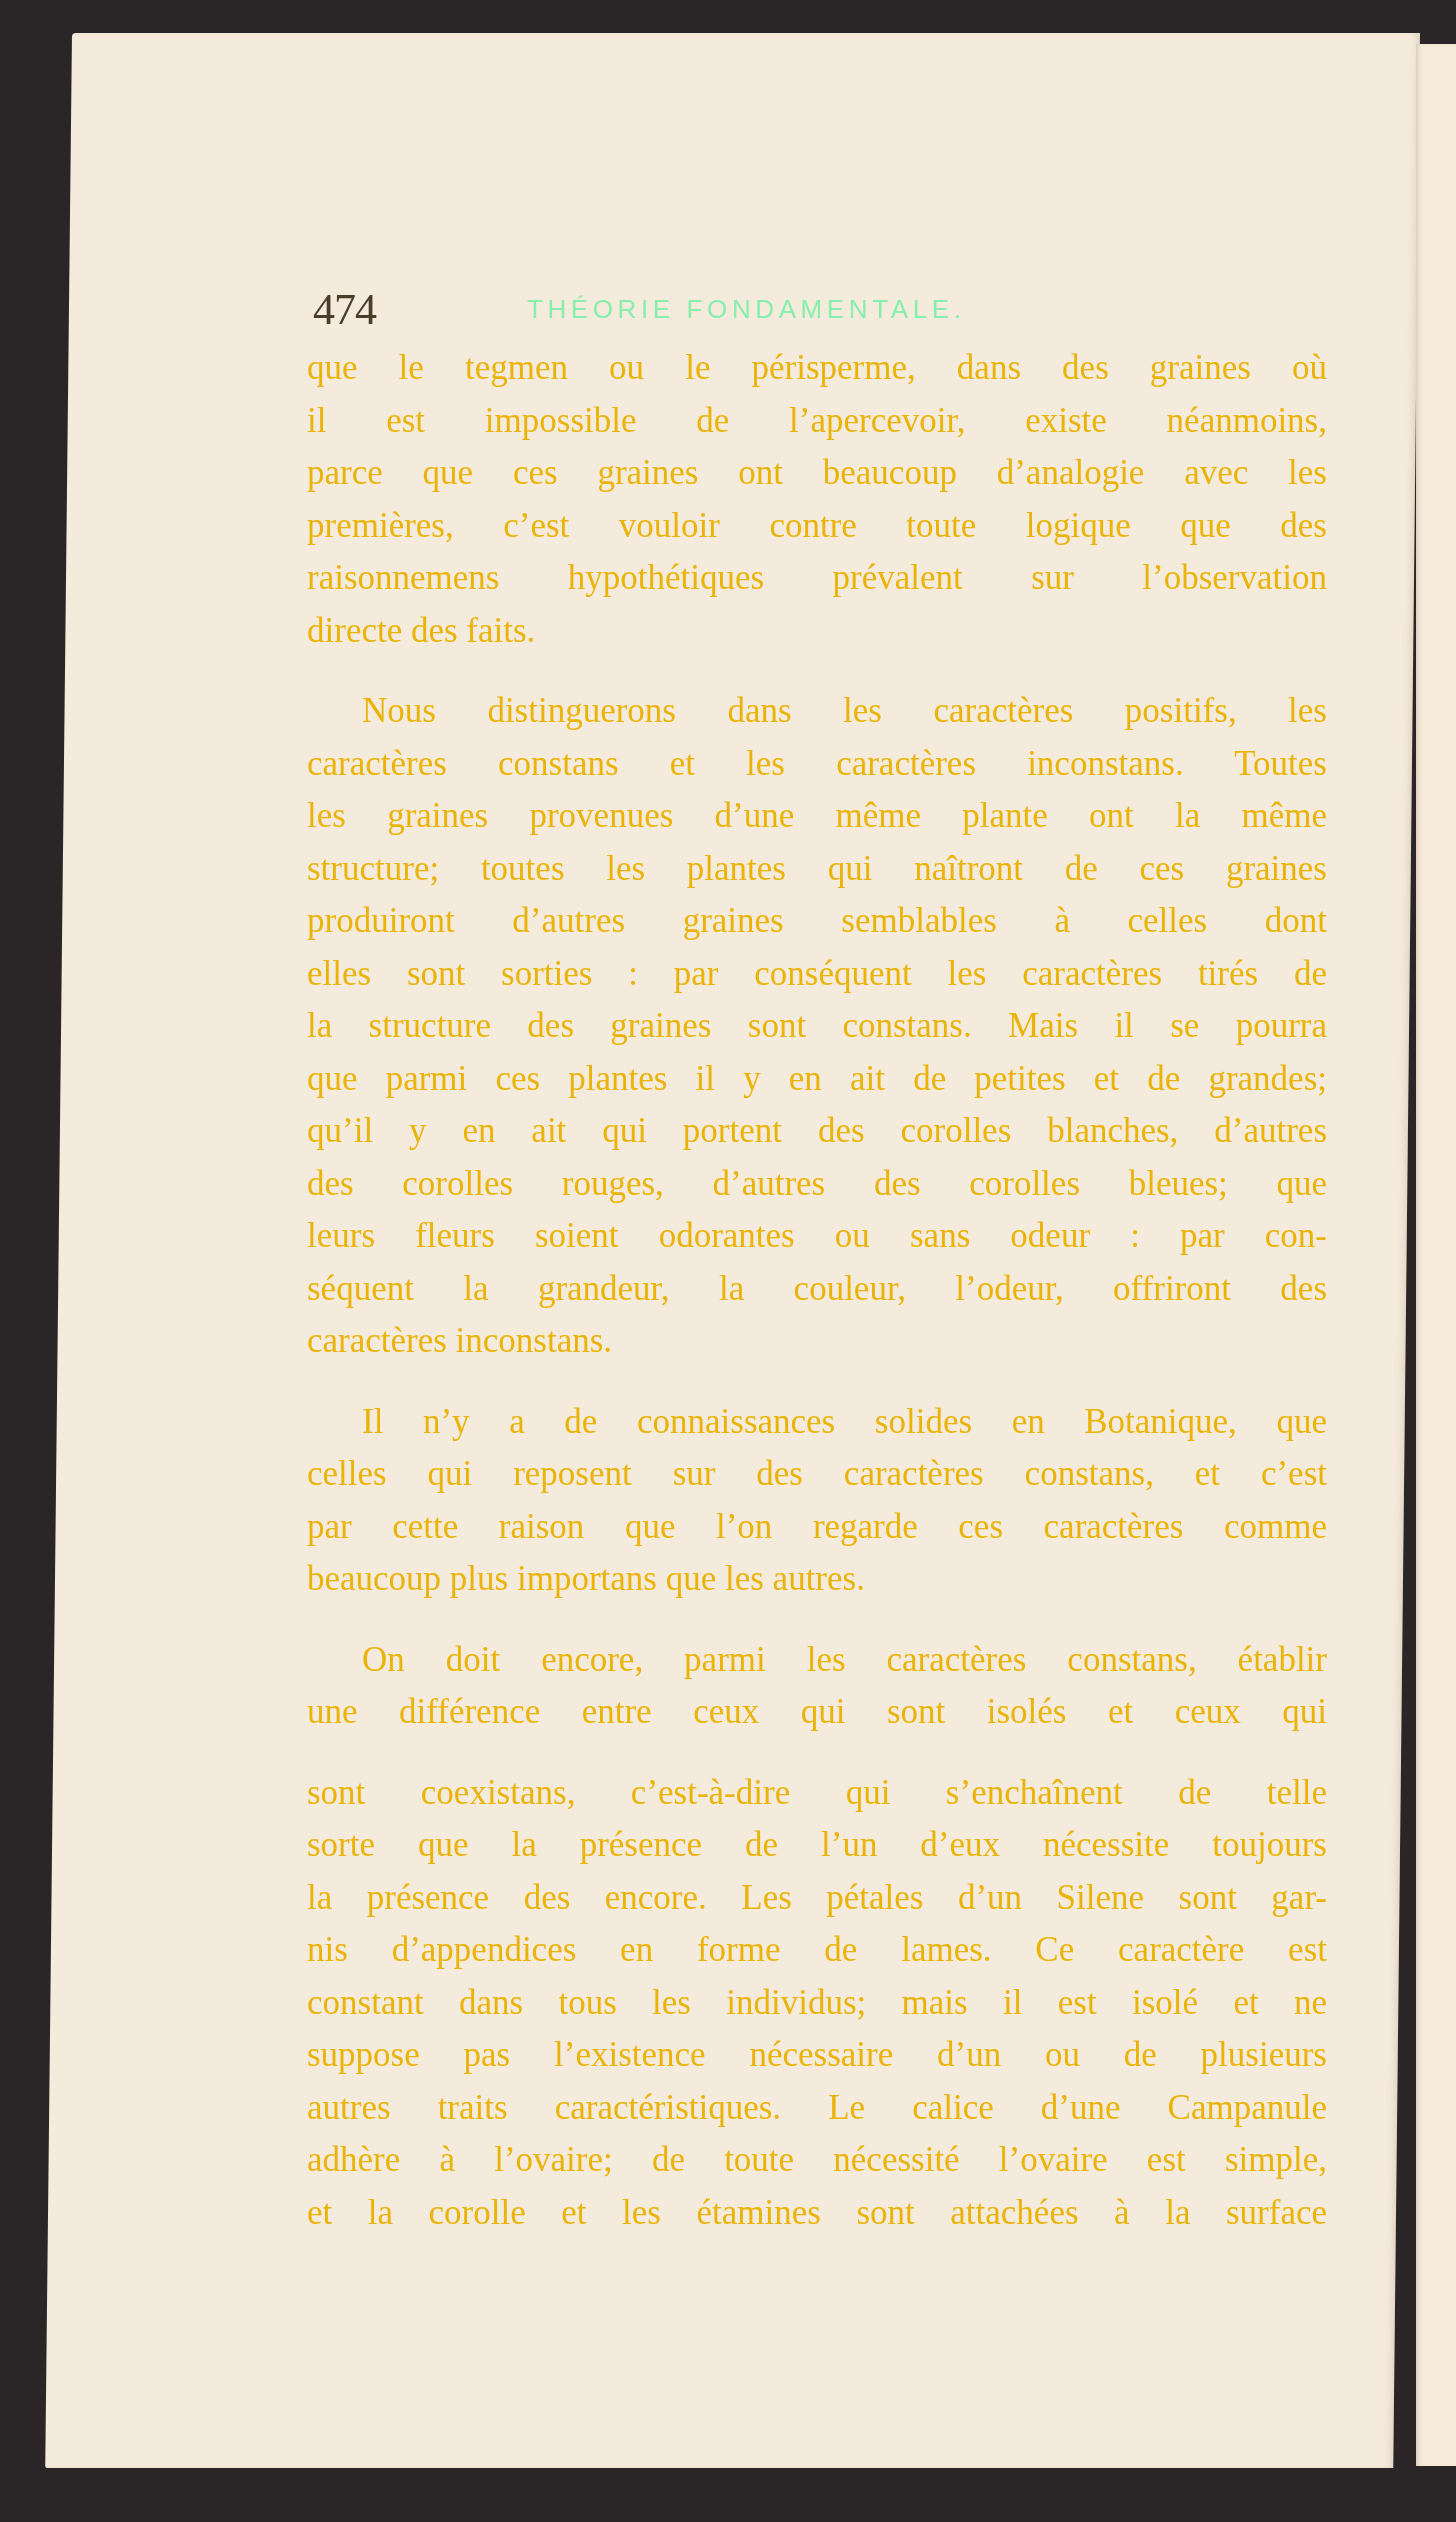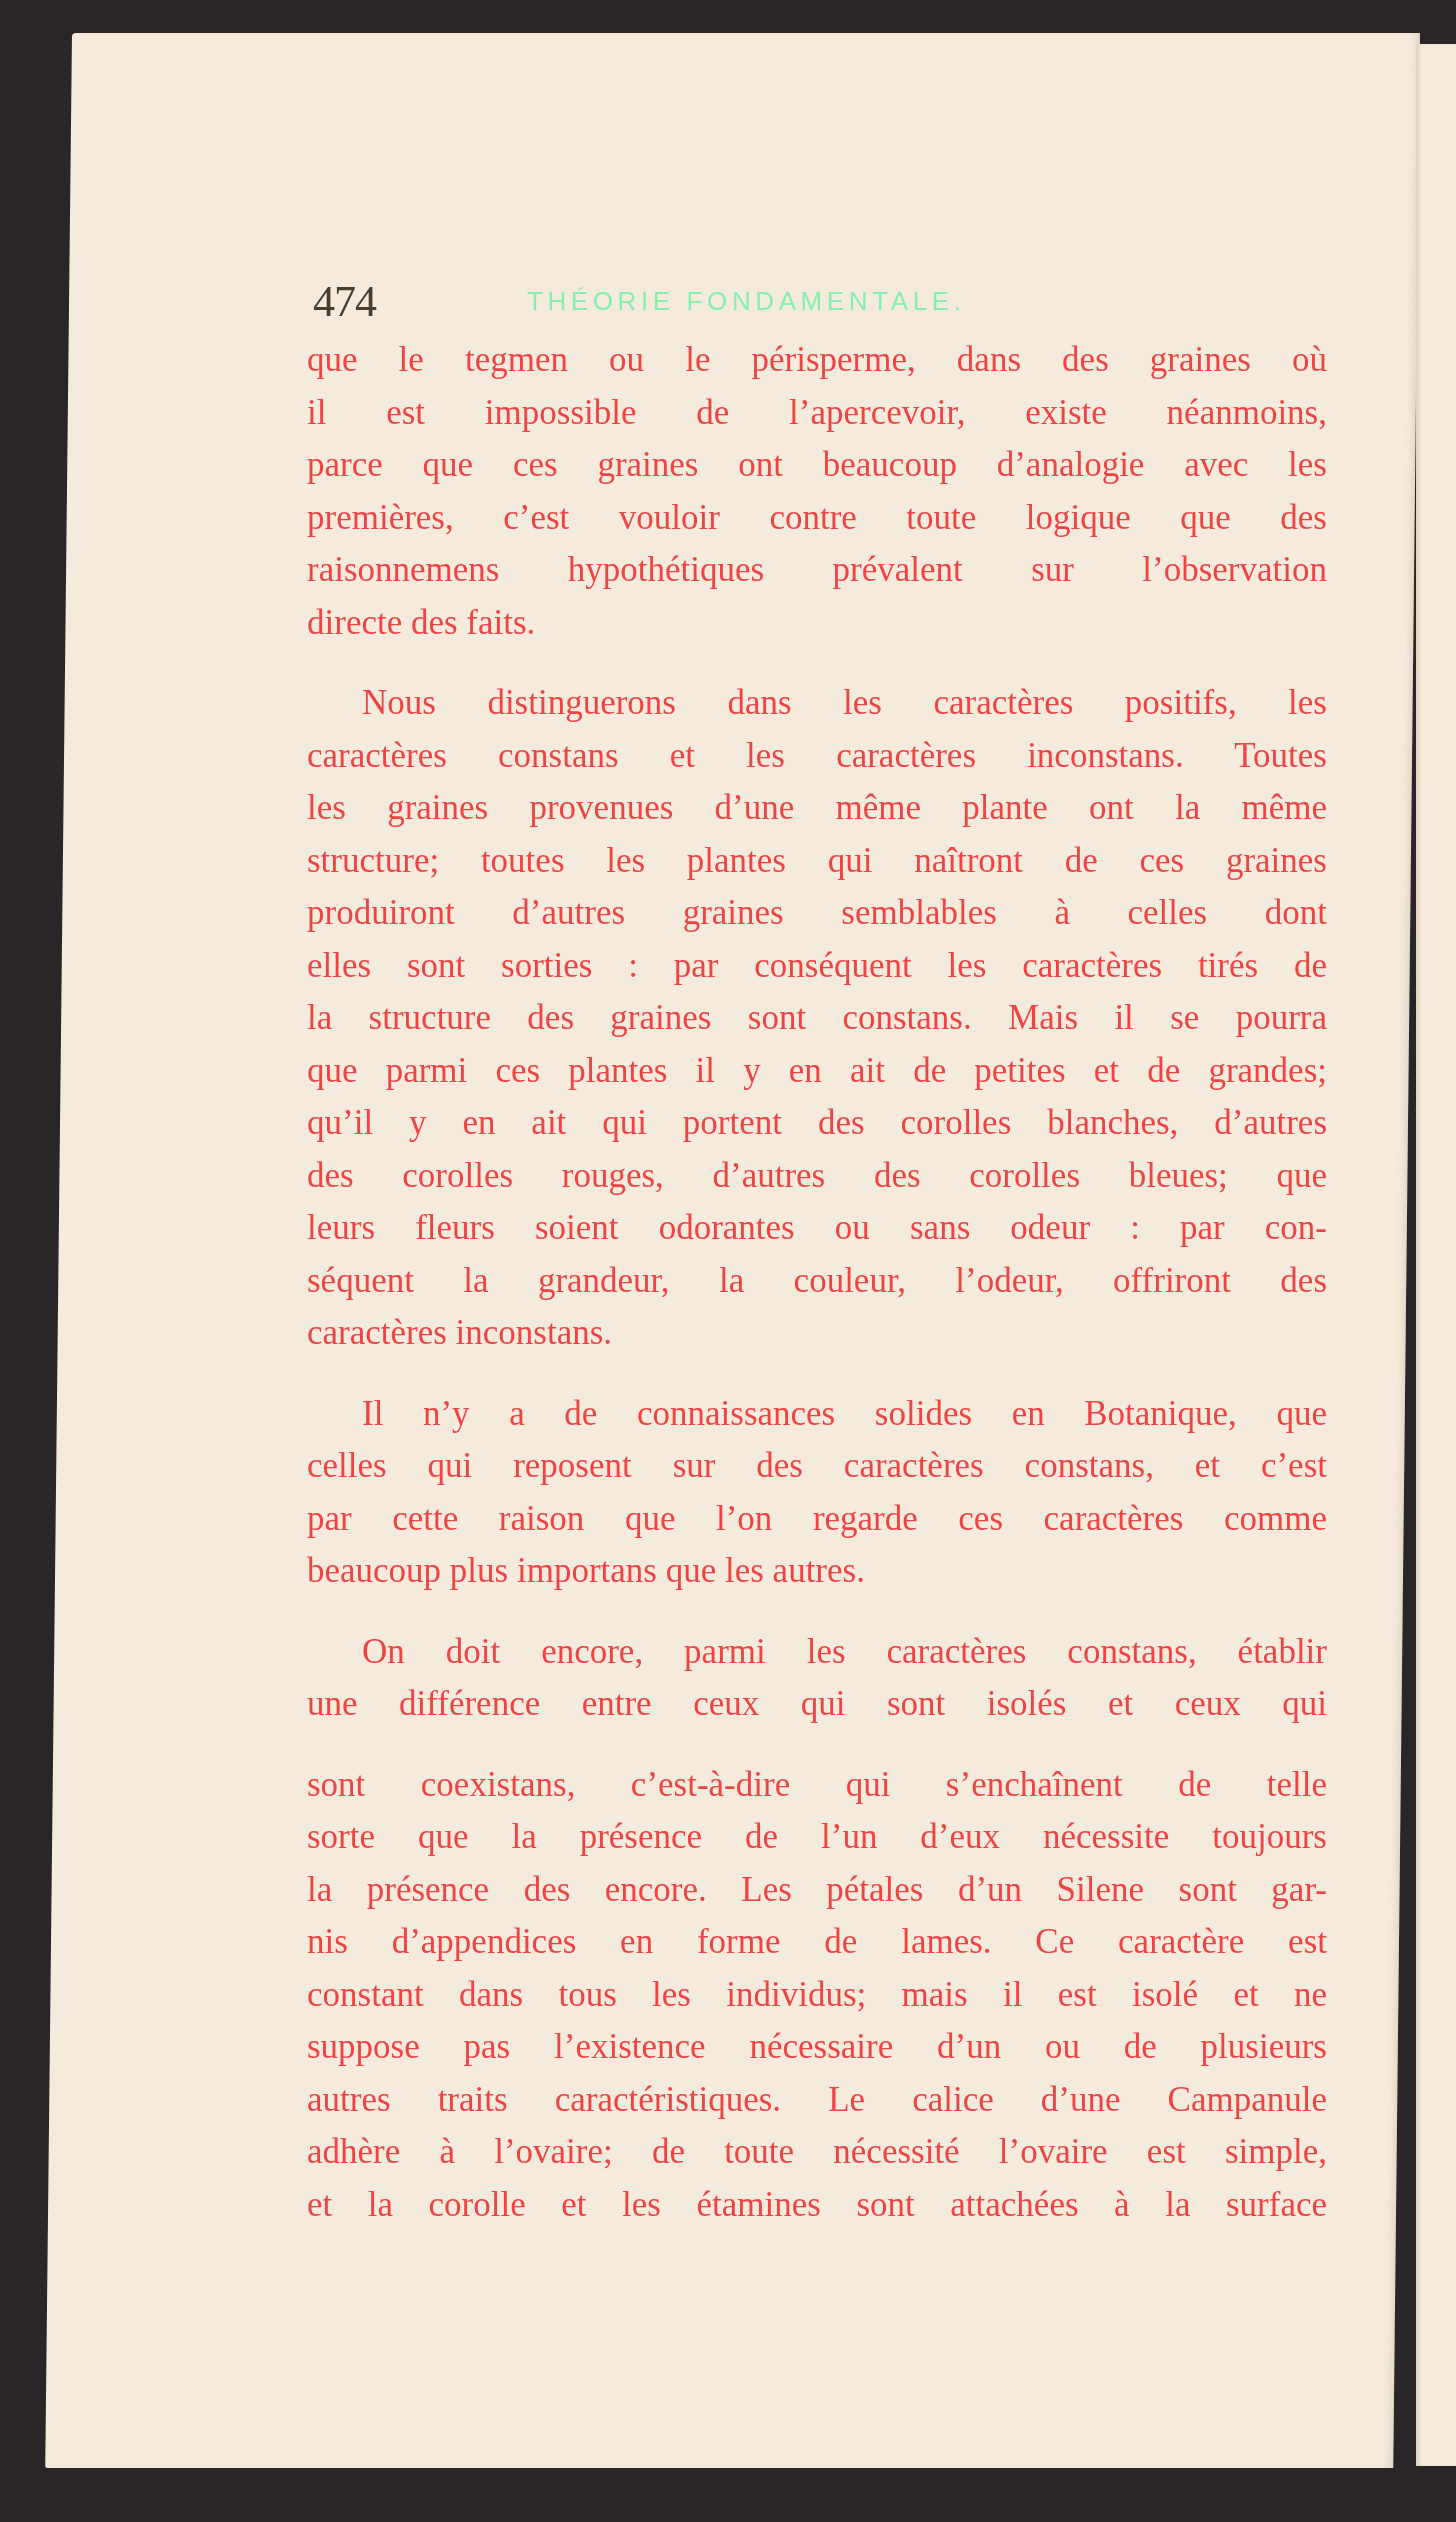--- a/index.html
+++ b/index.html
@@ -33,21 +33,21 @@
       left: 1416px;
       top: 44px;
       width: 40px;
       height: 2422px;
       background: #f7ecdc;
       box-shadow: inset 4px 0 6px -3px rgba(140,110,80,0.35);
     }
     .text-block {
       position: absolute;
       left: 307px;
-      top: 270px;
+      top: 278px;
       width: 1020px;
       font-family: "DejaVu Serif", "Liberation Serif", serif;
       color: #3e3322;
     }
     .running-head {
       position: relative;
       height: 64px;
       margin-bottom: 0;
     }
     .page-number {
@@ -69,21 +69,21 @@
       color: #86efac;
     }
     .line {
       height: 52.5px;
       line-height: 52.5px;
       font-family: "Liberation Serif", serif;
       font-size: 35px;
       white-space: nowrap;
       text-align: justify;
       text-align-last: justify;
-      color: #ef4444;
+      color: #eab308;
     }
     .line.last {
       text-align-last: left;
     }
     .line.indent {
       padding-left: 55px;
       margin-top: 28px;
     }
     .it { }
   </style>

